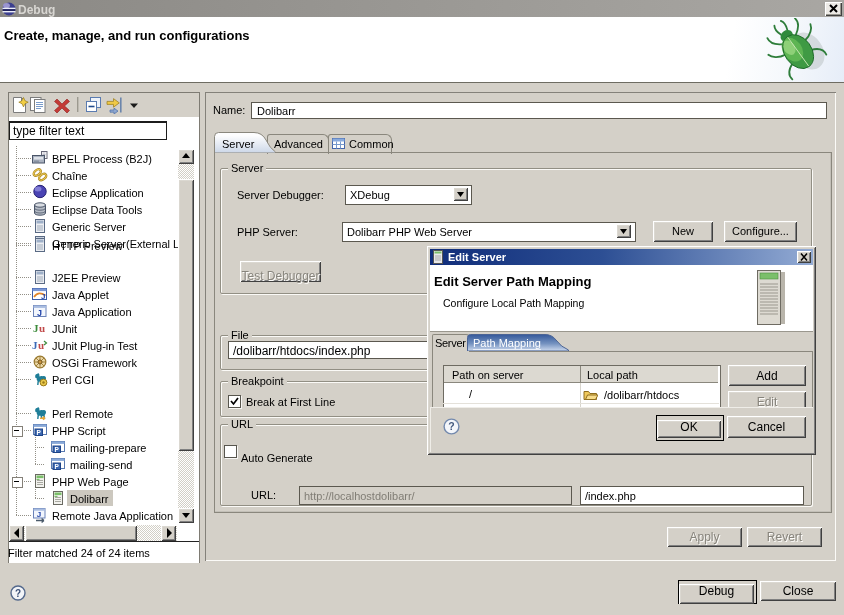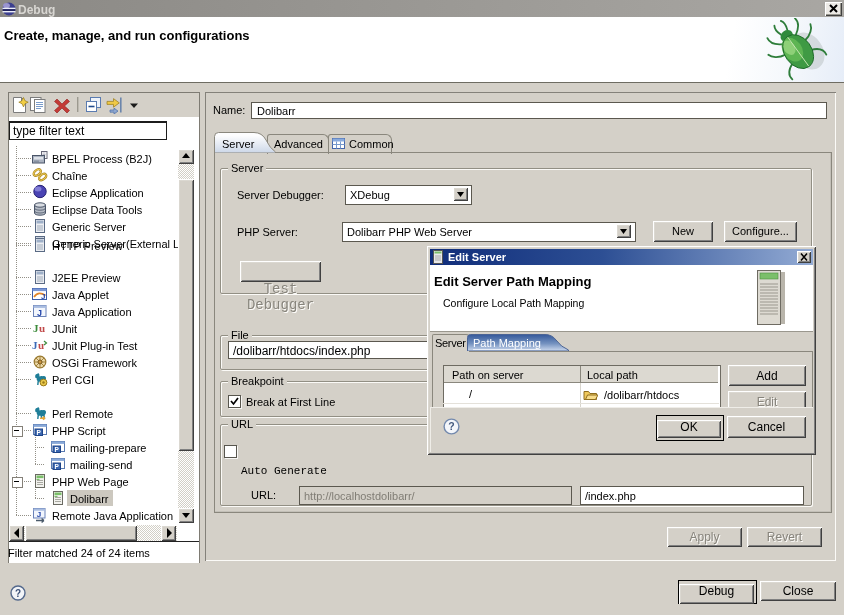--- a/index.html
+++ b/index.html
@@ -417,40 +417,40 @@
 <div class="abs btn" style="left:616px;top:224px;width:15px;height:14px;"><svg width="15" height="14">
       <path d="M4 5 L11 5 L7.5 10 Z" fill="#000"></path>
     </svg></div>
 <div class="abs btn" style="left:653px;top:221px;width:60px;height:21px;">
     <span style="margin-top:4px;font-size:11px;">New</span>
   </div>
 <div class="abs btn" style="left:724px;top:221px;width:73px;height:21px;">
     <span style="margin-top:4px;font-size:11px;">Configure...</span>
   </div>
 <div class="abs btn disabled" style="left:240px;top:261px;width:81px;height:21px;">
-    <span style="margin-top:20px;font-size:14px;font-family:Liberation Mono, monospace;">Test Debugger</span>
+    <span style="margin-top:8px;font-size:12px;">Test Debugger</span>
   </div>
 
 <div class="abs groupbox" style="left:220px;top:335px;width:590px;height:33px;"></div>
 <div class="abs" style="left:228px;top:329px;background:#d4d0c8;padding:0 3px;">File</div>
 <div class="abs tb" style="left:228px;top:341px;width:572px;height:16px;"></div>
 <div class="abs" style="left:233px;top:344px;font-size:12px;">/dolibarr/htdocs/index.php</div>
 
 <div class="abs groupbox" style="left:220px;top:381px;width:590px;height:34px;"></div>
 <div class="abs" style="left:228px;top:375px;background:#d4d0c8;padding:0 3px;">Breakpoint</div>
 <div class="abs cb" style="left:228px;top:395px;width:11px;height:11px;">
 <svg width="11" height="11">
       <path d="M2 5 L4.5 8 L9 2" stroke="#000" stroke-width="1.7" fill="none"></path>
     </svg></div>
 <div class="abs" style="left:246px;top:396px;">Break at First Line</div>
 
 <div class="abs groupbox" style="left:220px;top:424px;width:590px;height:80px;"></div>
 <div class="abs" style="left:228px;top:418px;background:#d4d0c8;padding:0 3px;">URL</div>
 <div class="abs cb" style="left:224px;top:445px;width:11px;height:11px;"></div>
-<div class="abs" style="left:241px;top:465px;font-family:Liberation Mono, monospace;">Auto Generate</div>
+<div class="abs" style="left:241px;top:452px;">Auto Generate</div>
 <div class="abs" style="left:251px;top:489px;">URL:</div>
 <div class="abs tb dis" style="left:299px;top:486px;width:271px;height:17px;"></div>
 <div class="abs" style="left:304px;top:490px;color:#807d75;">http://localhostdolibarr/</div>
 <div class="abs tb" style="left:580px;top:486px;width:222px;height:17px;"></div>
 <div class="abs" style="left:585px;top:490px;">/index.php</div>
 
 <div class="abs btn disabled" style="left:667px;top:527px;width:75px;height:20px;">
     <span style="margin-top:3px;">Apply</span>
   </div>
 <div class="abs btn disabled" style="left:747px;top:527px;width:75px;height:20px;">

